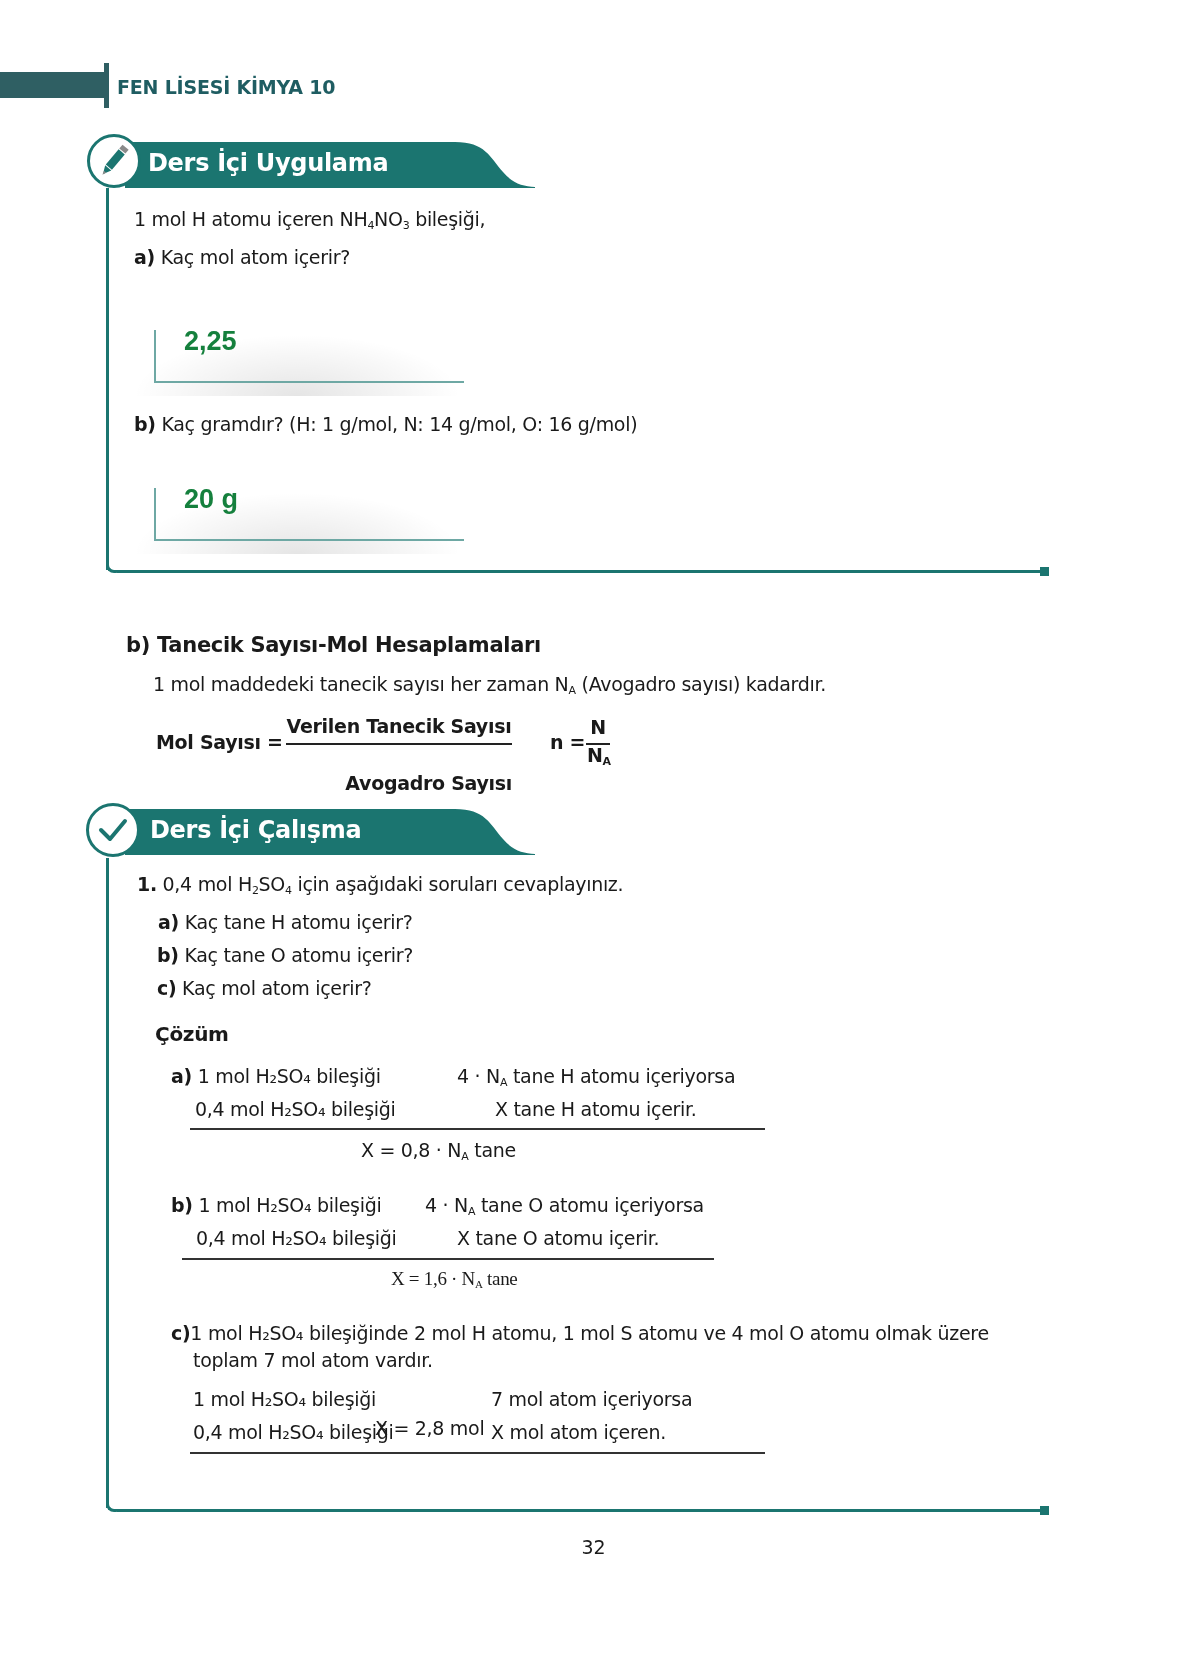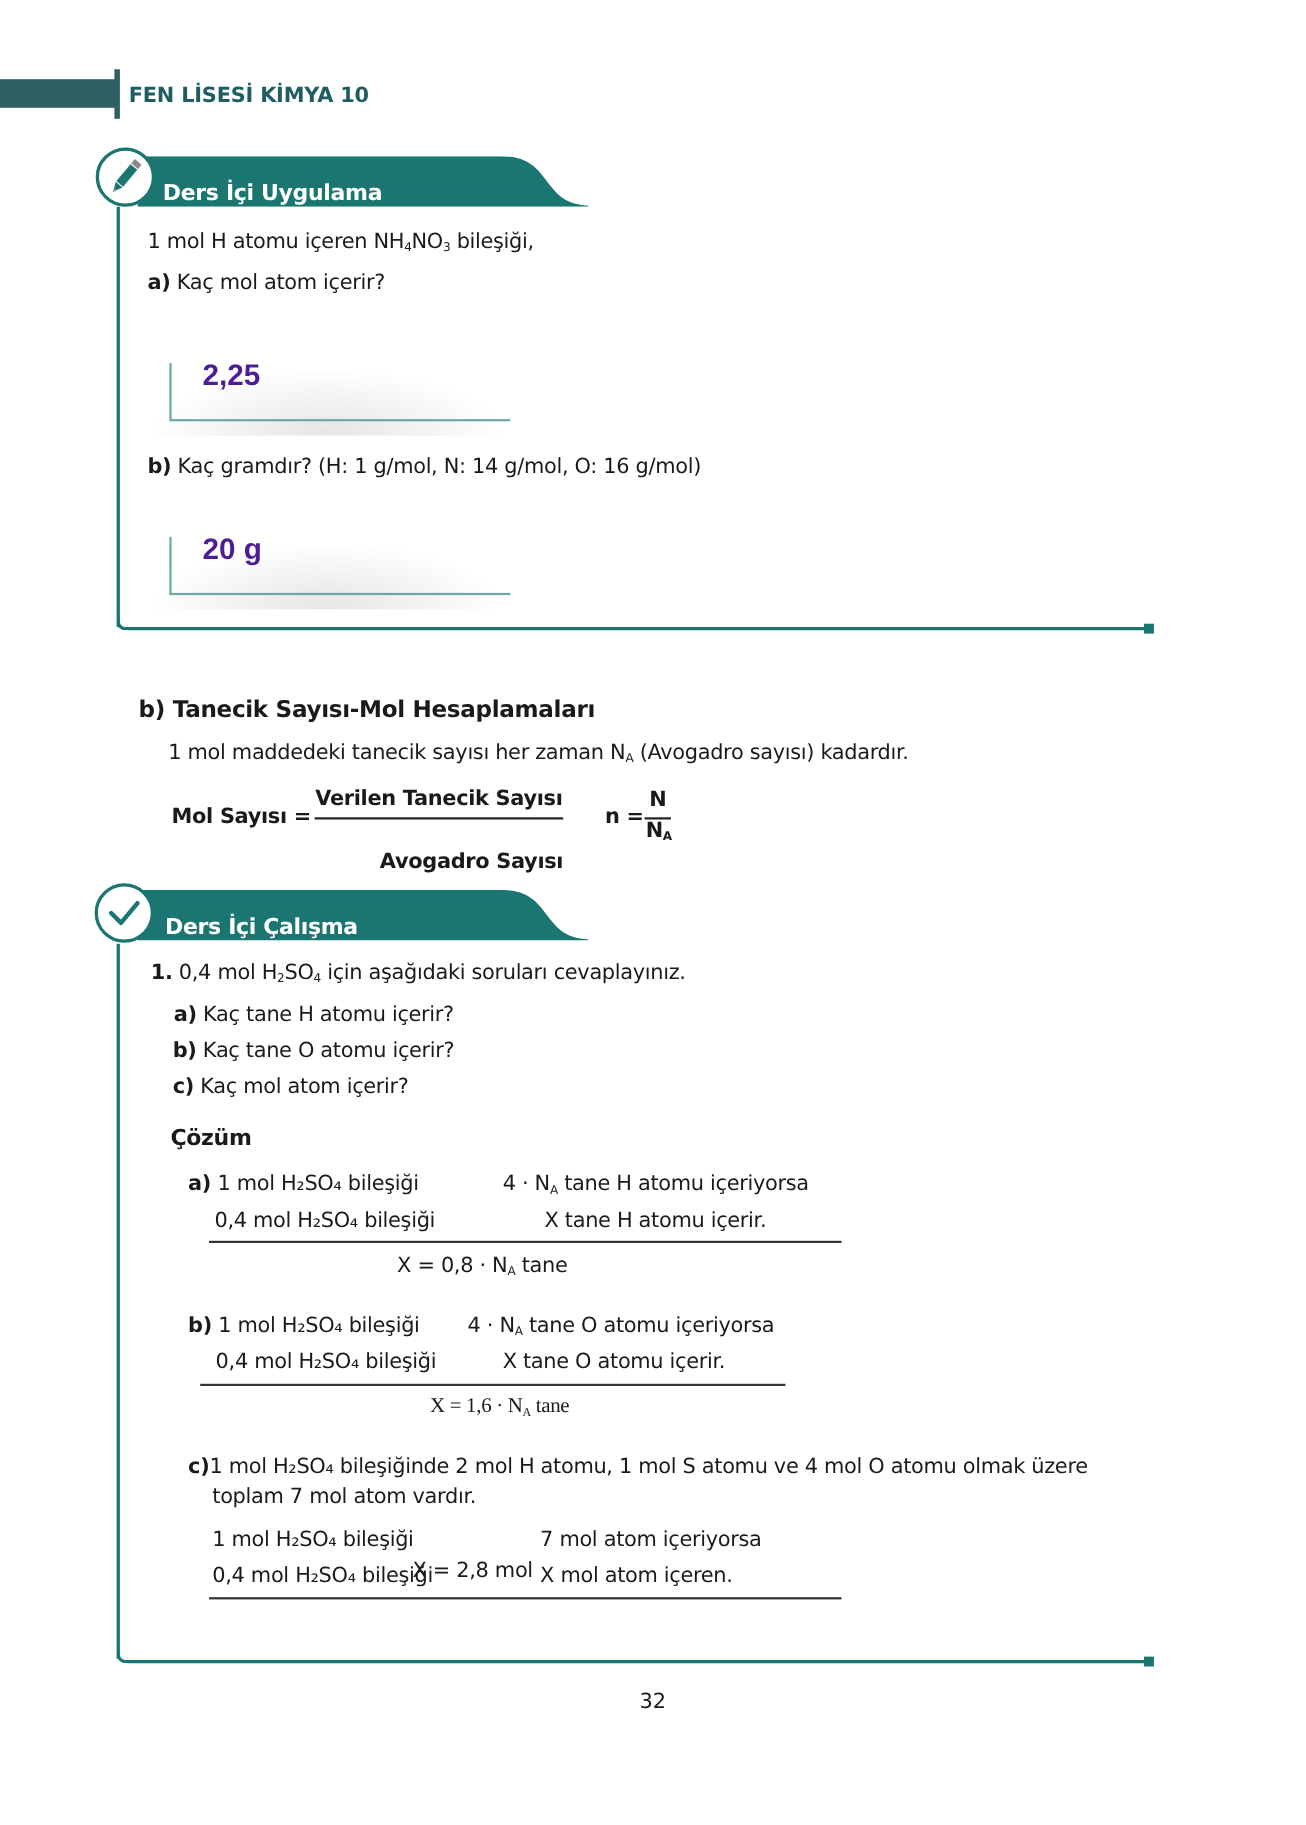--- a/index.html
+++ b/index.html
@@ -11,37 +11,37 @@
   sub { font-size:11px; vertical-align:-3px; line-height:0; }
 
   
   #hdr-bar { left:0; top:72px; width:106px; height:26px; background:#2f5f63; }
   #hdr-tick { left:104px; top:63px; width:5px; height:45px; background:#2f5f63; }
   #hdr-title { left:117px; top:76px; font-size:19px; font-weight:bold; color:#1f5d62; letter-spacing:-0.2px; }
 
   
   .banner { height:46px; }
   .banner svg { position:absolute; left:0; top:0; }
-  .banner-label { position:absolute; left:12px; top:7px; color:#ffffff; font-size:20px; font-weight:bold; letter-spacing:-0.3px; white-space:nowrap;margin-top:14px; }
+  .banner-label { position:absolute; left:12px; top:7px; color:#ffffff; font-size:24px; font-weight:bold; letter-spacing:-0.3px; white-space:nowrap; }
   .badge { width:50px; height:50px; border:3px solid #1b7570; border-radius:50%; background:#ffffff; box-sizing:border-box; }
   .badge svg { position:absolute; left:0; top:0; }
 
   
   .frame-left { width:3px; background:#1b7570; }
   .frame-bottom { height:3px; background:#1b7570; border-bottom-left-radius:6px; }
   .frame-corner { width:10px; height:10px; border-left:3px solid #1b7570; border-bottom:3px solid #1b7570; border-bottom-left-radius:8px; box-sizing:border-box; }
   .frame-end { width:9px; height:9px; background:#1b7570; }
 
   
   .ansbox { width:310px; height:52px; }
   .ansbox .shadow { position:absolute; left:-22px; top:4px; width:330px; height:62px;
       background:radial-gradient(ellipse at 50% 100%, rgba(0,0,0,0.10), rgba(0,0,0,0) 70%); }
   .ansbox .lline { position:absolute; left:0; top:0; width:1.5px; height:52px; background:#6ea8a4; }
   .ansbox .bline { position:absolute; left:0; top:51px; width:310px; height:1.5px; background:#6ea8a4; }
-  .ansval { position:absolute; left:30px; top:-4px; color:#4c1d95; font-size:27px; font-weight:bold; font-family:"Liberation Sans", sans-serif; }
+  .ansval { position:absolute; left:30px; top:-4px; color:#15803d; font-size:27px; font-weight:bold; font-family:"Liberation Sans", sans-serif; }
 
   .rule { height:1.5px; background:#333; }
   .frac-line { height:1.5px; background:#222; }
   #page-num { left:0; width:1187px; text-align:center; top:1536px; font-size:19px; }
 </style>
 </head>
 <body>
 
 <div class="abs" id="hdr-bar"></div>
 <div class="abs" id="hdr-tick"></div>

